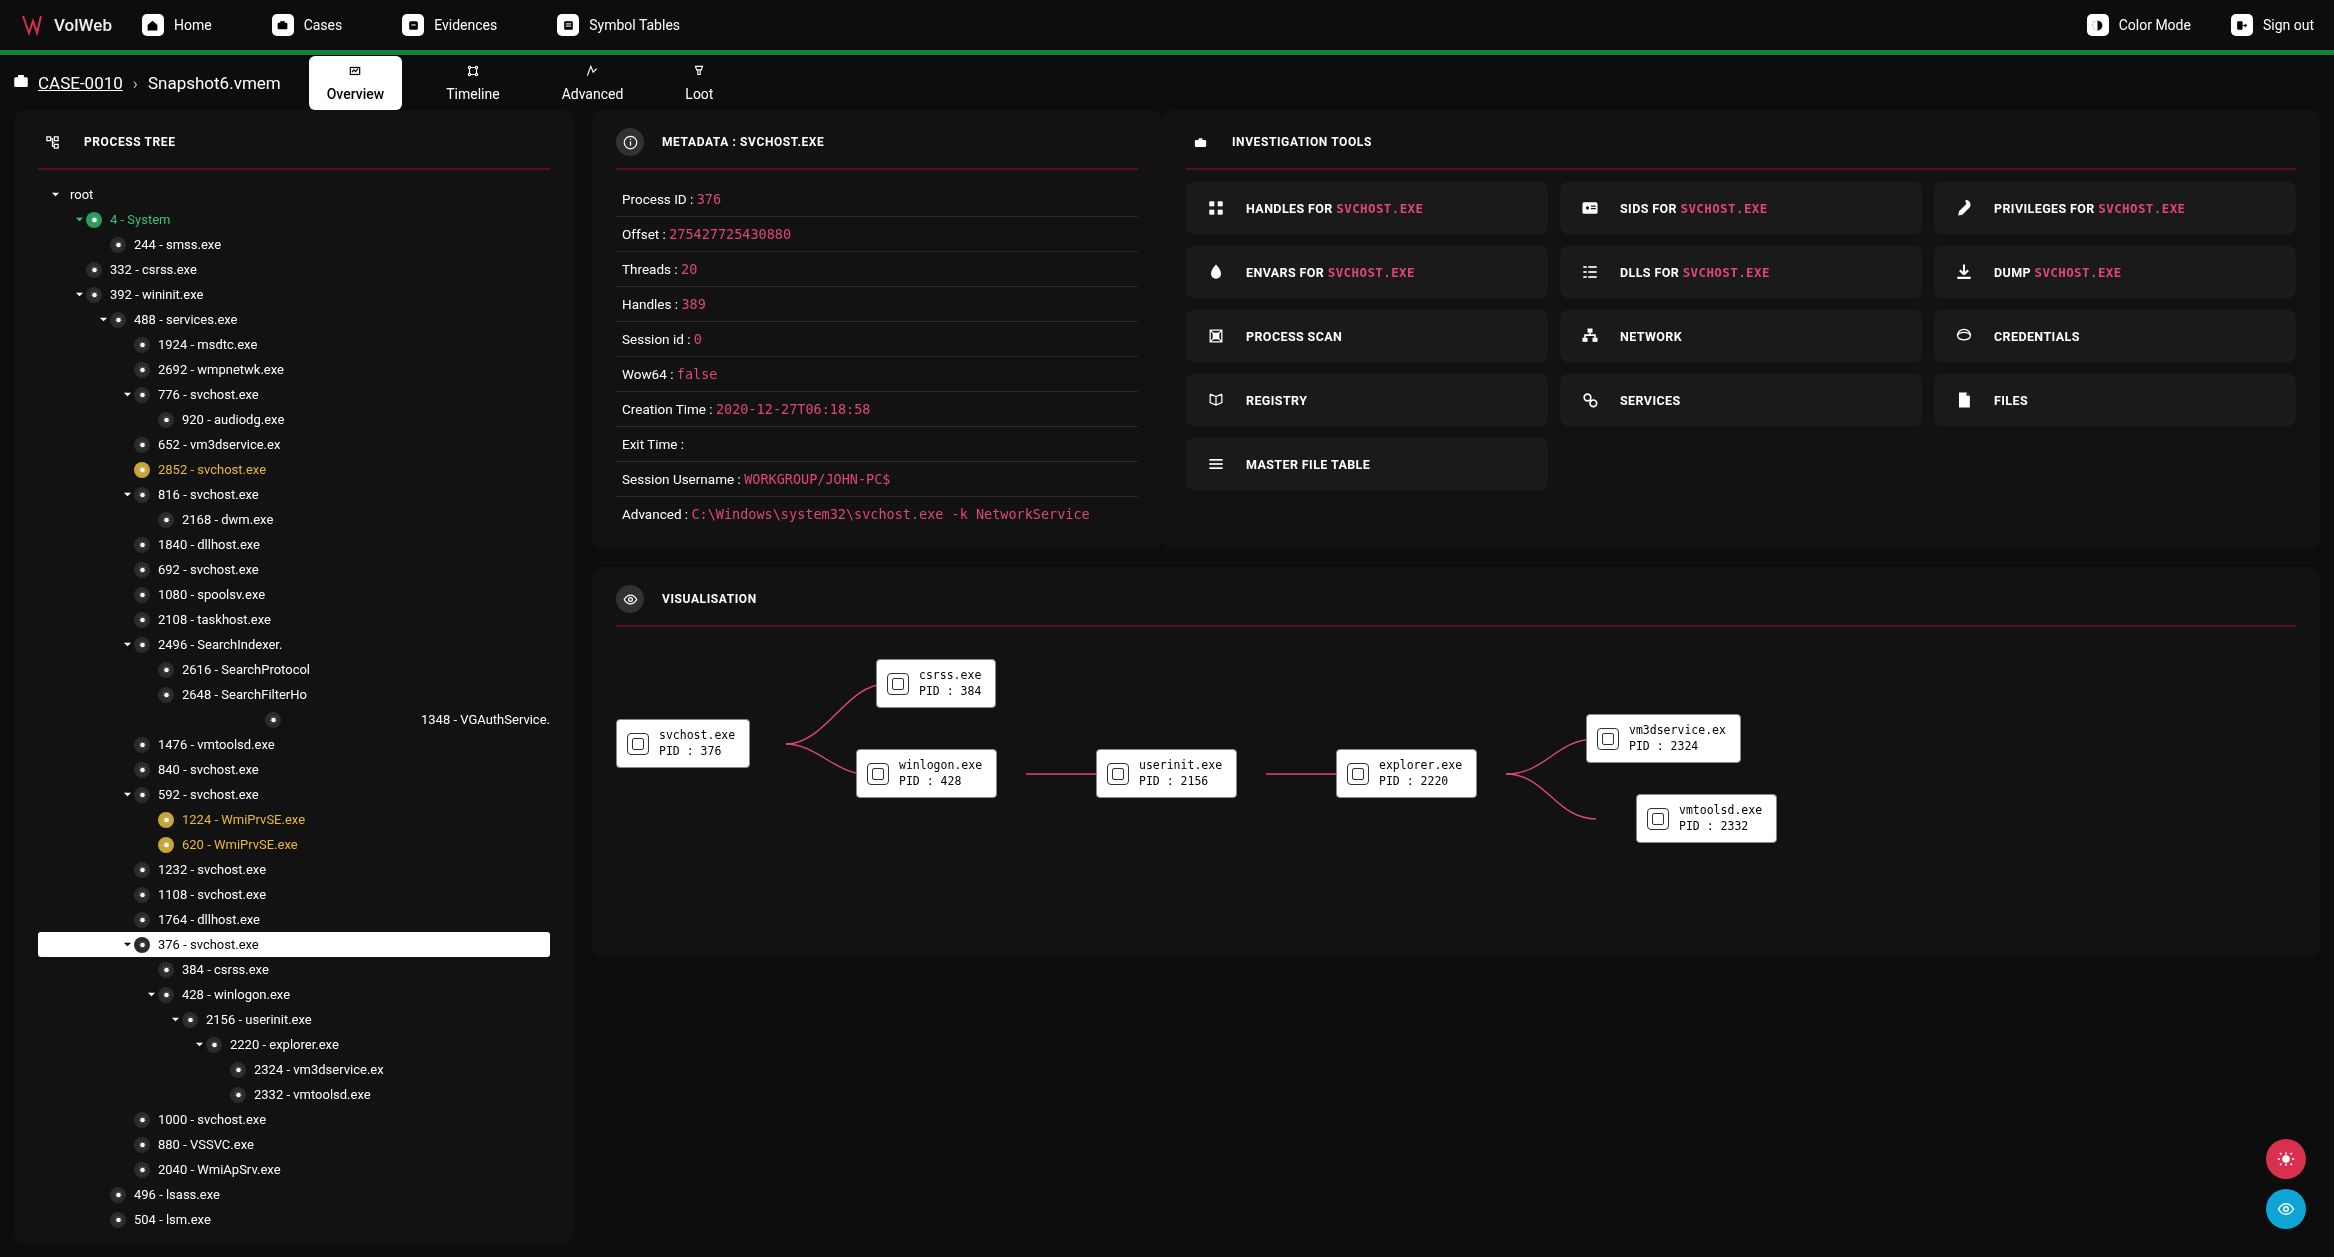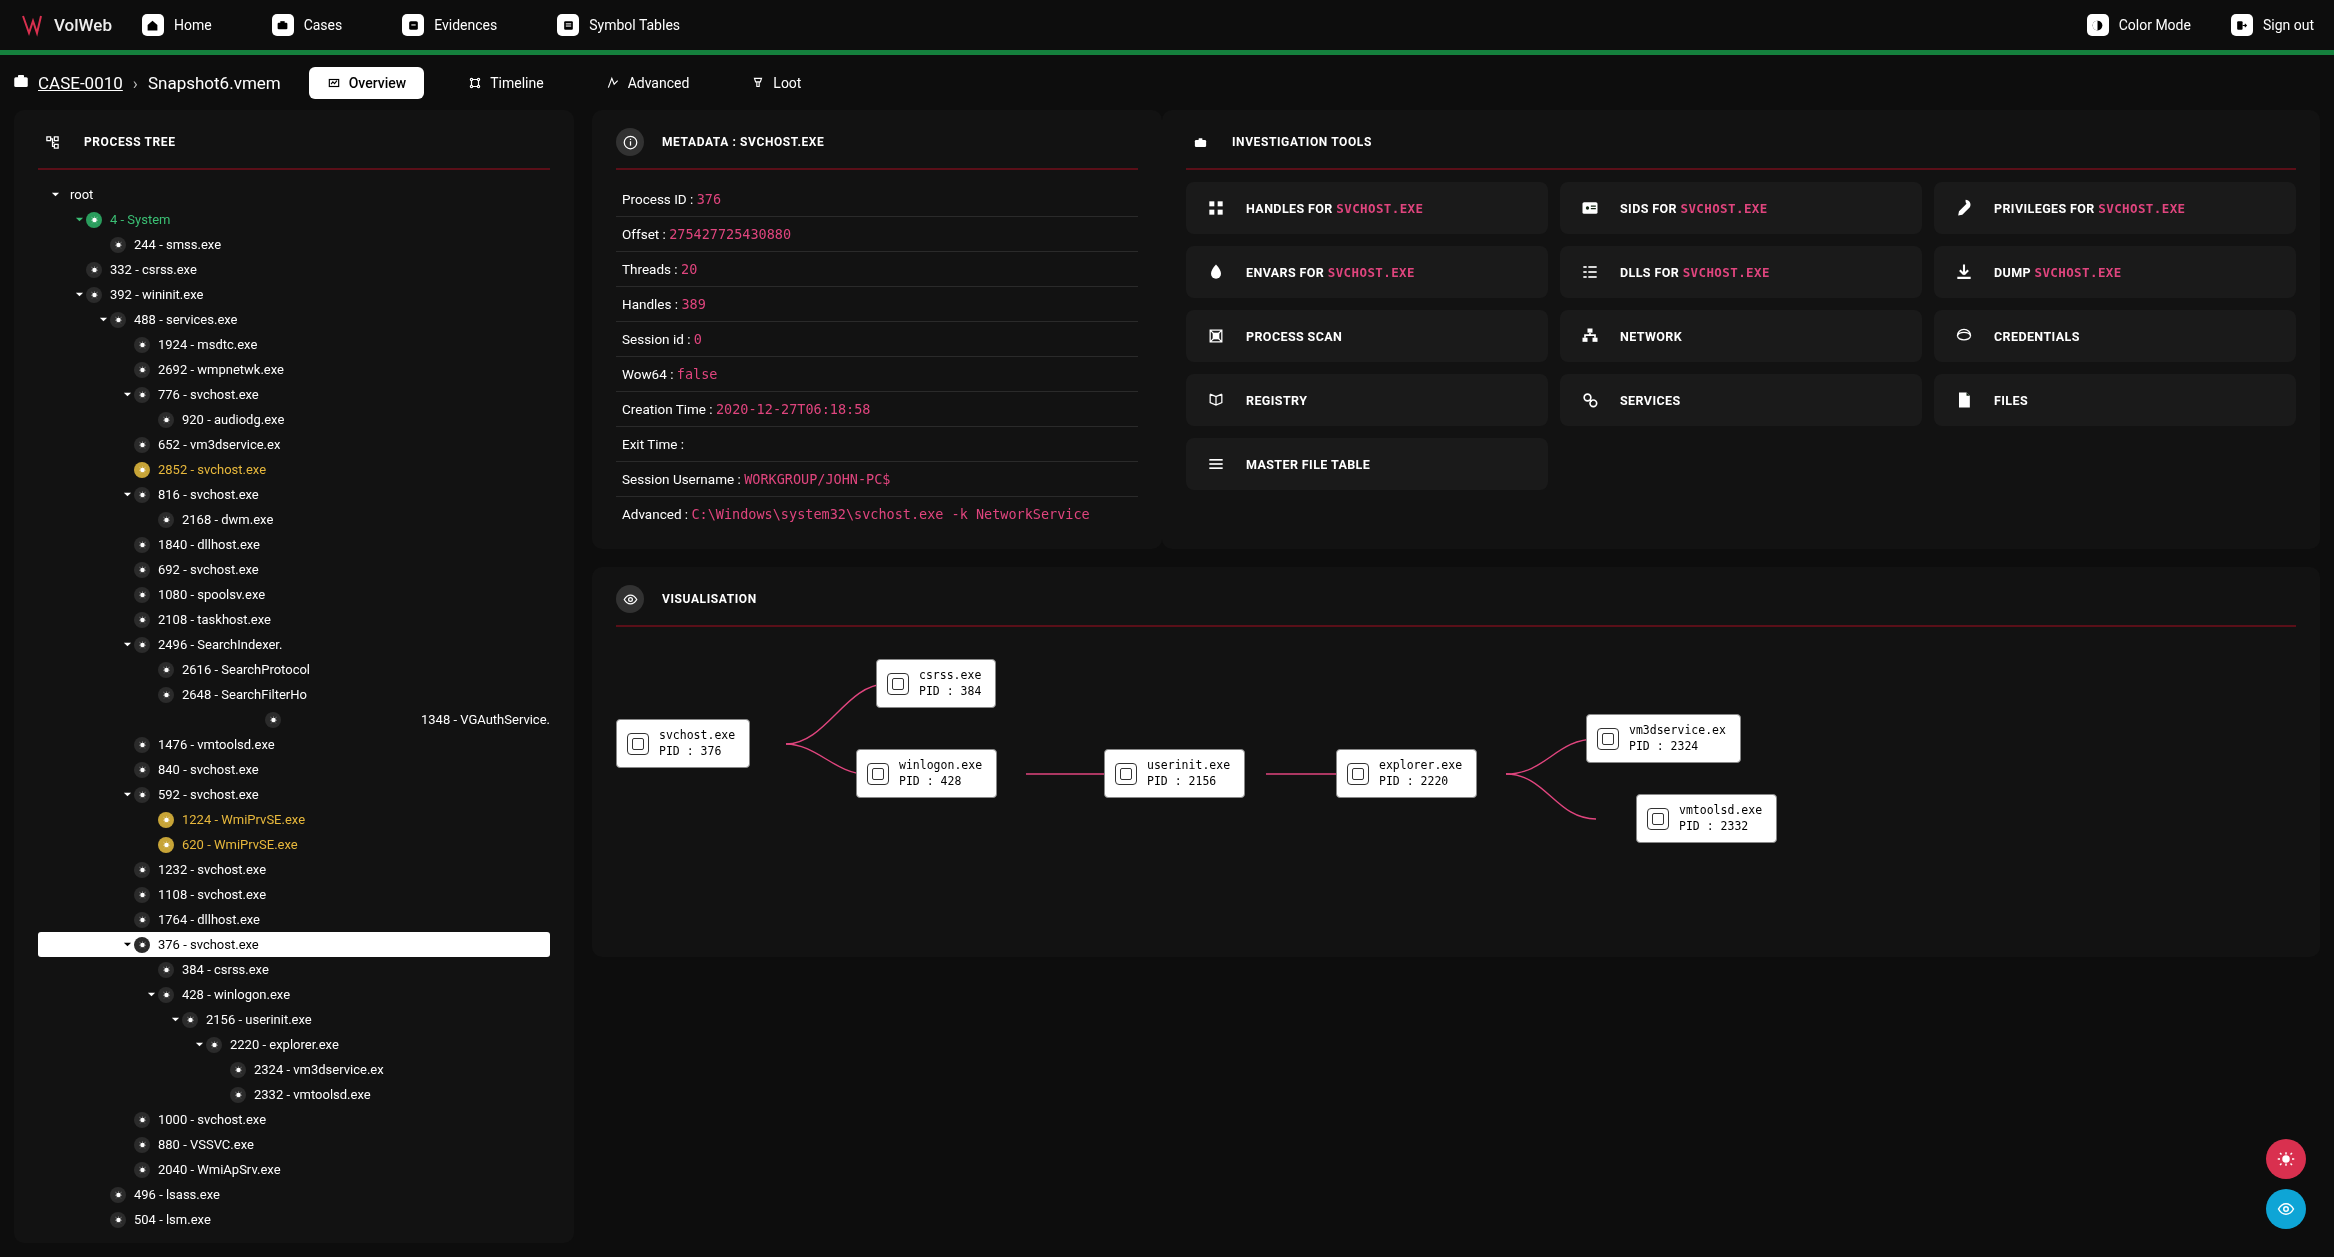--- a/index.html
+++ b/index.html
@@ -36,21 +36,21 @@
   align-items: center;
   height: 55px;
   padding: 0 12px;
   gap: 8px;
 }
 .crumb-case-ico svg { width:18px; height:18px; }
 .crumb-link { text-decoration: underline; font-size: 17px; cursor:pointer; }
 .crumb-sep { font-size: 17px; margin: 0 2px; color:#bbb;}
 .crumb-current { font-size: 17px; margin-right: 20px; }
 .tabbar { display: flex; gap: 26px; align-items:center; }
-.tab { display:flex; align-items:center; gap:8px; padding: 8px 18px; border-radius: 6px; font-size: 14px; cursor:pointer;}
+.tab { display:flex; align-items:center; gap:8px; padding: 8px 18px; border-radius: 6px; font-size: 14px; cursor:pointer;flex-direction:column;}
 .tab.active { background:#fff; color:#000; font-weight:500;}
 .tab svg { width:14px; height:14px; }
 
 
 .main { display:flex; padding: 0 14px 14px 14px; gap: 18px; height: calc(100% - 110px); }
 .left-col { width: 560px; background:#121212; border-radius:10px; padding: 18px 14px; overflow-y:auto;}
 .right-col { flex:1; display:flex; flex-direction:column; gap:18px; overflow-y:auto;}
 
 .panel { background:#121212; border-radius:10px; padding: 18px 24px; }
 .panel-head { display:flex; align-items:center; gap:18px; border-bottom: 2px solid #5a0f18; padding-bottom: 12px; margin-bottom: 12px;}
@@ -894,21 +894,21 @@
             <span>svchost.exe<br>PID : 376</span>
           </div>
           <div class="vnode" style="left: 260px; top: 20px;">
             <span class="chip"></span>
             <span>csrss.exe<br>PID : 384</span>
           </div>
           <div class="vnode" style="left: 240px; top: 110px;">
             <span class="chip"></span>
             <span>winlogon.exe<br>PID : 428</span>
           </div>
-          <div class="vnode" style="left: 480px; top: 110px; margin-left: 8px;">
+          <div class="vnode" style="left: 480px; top: 110px;">
             <span class="chip"></span>
             <span>userinit.exe<br>PID : 2156</span>
           </div>
           <div class="vnode" style="left: 720px; top: 110px;">
             <span class="chip"></span>
             <span>explorer.exe<br>PID : 2220</span>
           </div>
           <div class="vnode" style="left: 970px; top: 75px;">
             <span class="chip"></span>
             <span>vm3dservice.ex<br>PID : 2324</span>

